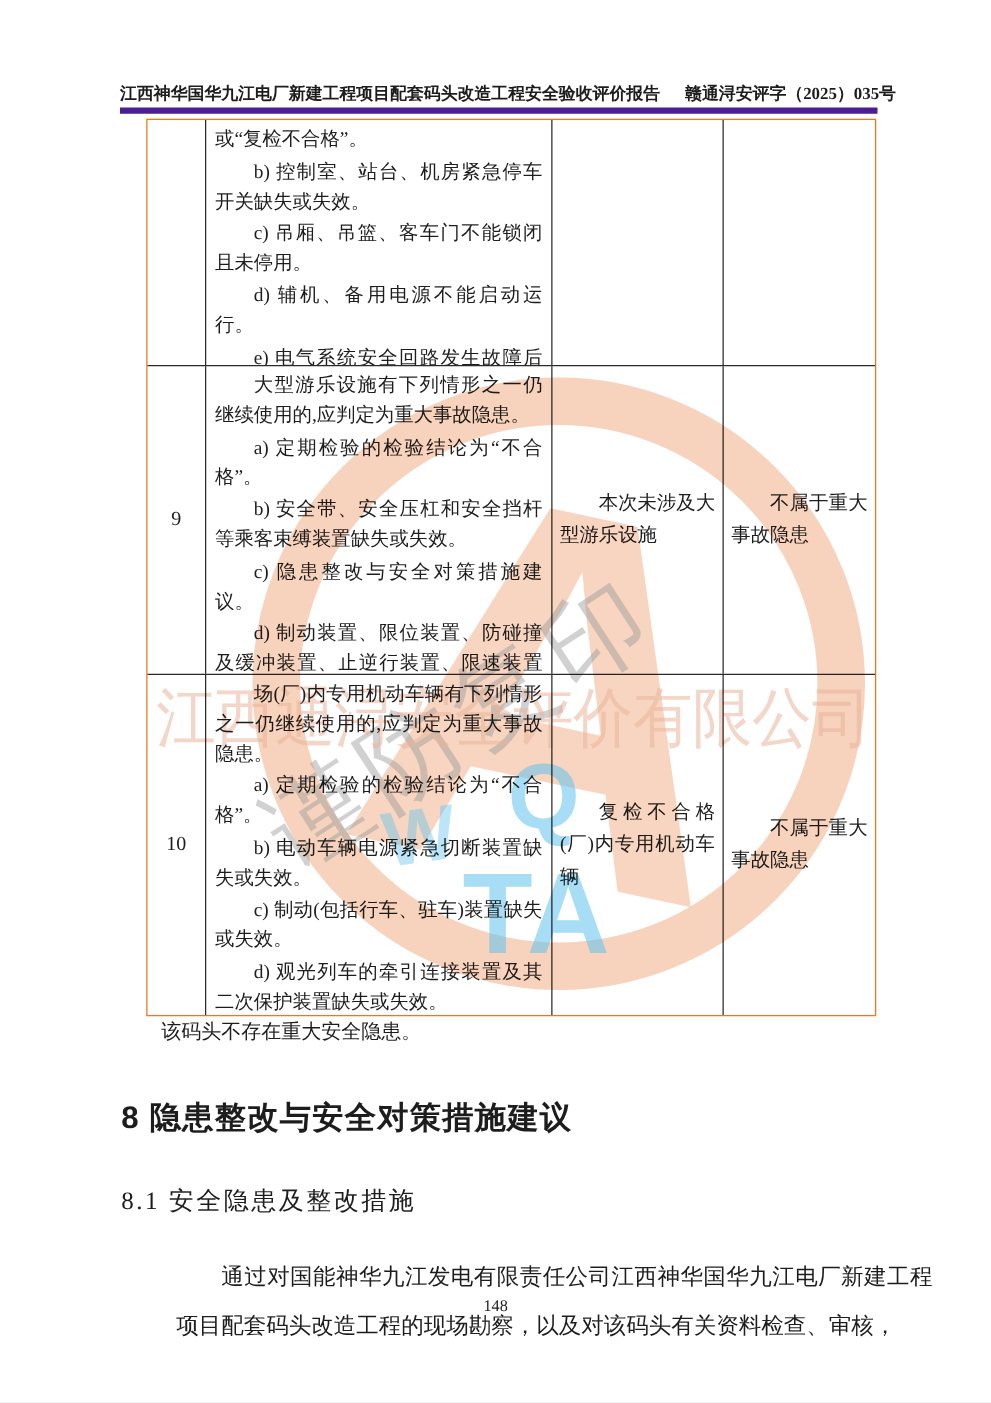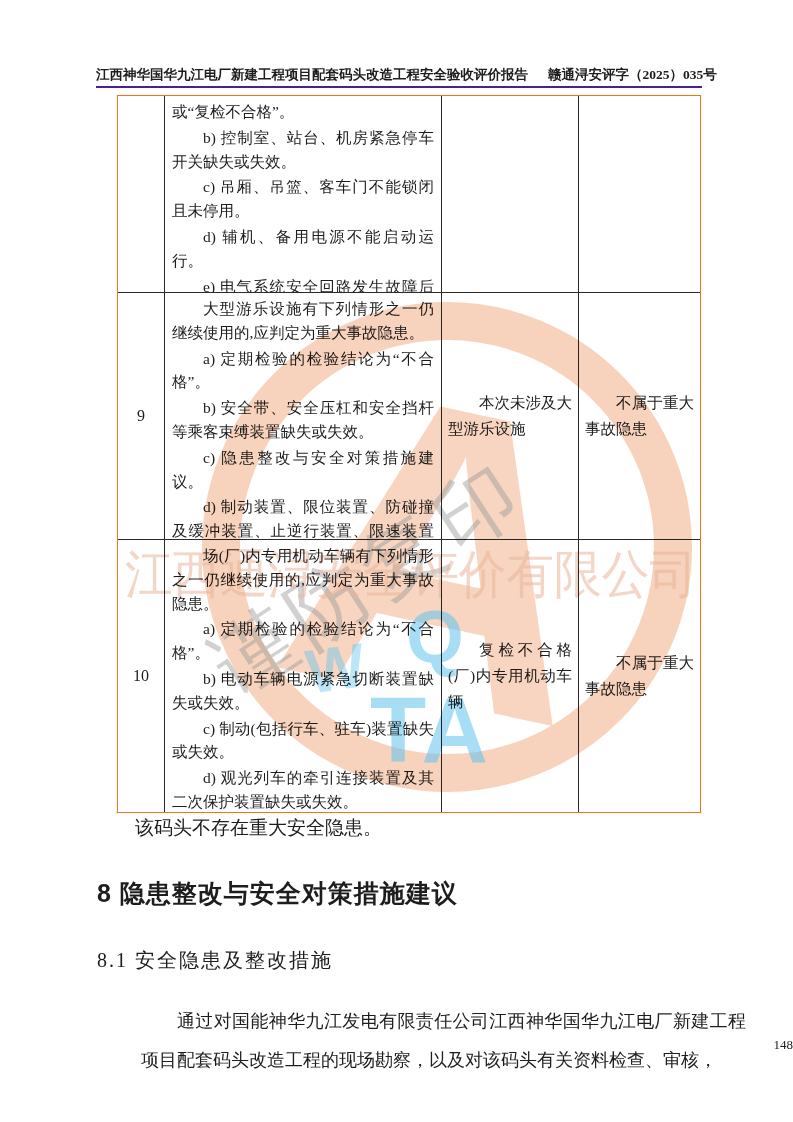--- a/index.html
+++ b/index.html
@@ -2,21 +2,21 @@
 <html><head>
 <meta charset="utf-8">
 <style>
   html,body{margin:0;padding:0;background:#e8e8e8;}
   .page{position:relative;width:793px;height:1122px;background:#ffffff;margin:0 auto;
         font-family:"Liberation Serif","DejaVu Serif",serif;color:#1d1d1d;overflow:hidden;}
 
   
   .header{position:absolute;left:96px;top:54px;width:606px;height:30px;
           display:flex;justify-content:space-between;align-items:flex-end;
-          border-bottom:2px solid #4c1d95;padding-bottom:2px;
+          border-bottom:5px solid #4c1d95;padding-bottom:2px;
           font-weight:bold;font-size:13.5px;white-space:nowrap;}
   .header .hl{letter-spacing:0px;}
   .header .hr{margin-left:20px;}
 
   
   .table{position:absolute;left:117px;top:95px;width:582px;border:1px solid #f97316;}
   .trow{display:grid;grid-template-columns:46px 277px 137px 122px;}
   .trow.r0{height:196px;}
   .trow.r1{height:246px;}
   .trow.r2{height:272px;}
@@ -28,29 +28,29 @@
   .cell.content p{margin:0 0 2px 0;}
   .cell.content p.intro{text-indent:2em;}
   .cell.content p.item{text-indent:2em;}
   .cell.content p.cont{text-indent:0;}
   .cell.side{display:flex;flex-direction:column;justify-content:center;
              padding:0 6px;font-size:15.5px;line-height:26px;text-align:justify;}
   .cell.side p{margin:0;text-indent:2em;}
 
   
   .after-table{position:absolute;left:97px;top:815px;width:604px;
-               font-size:19px;text-indent:2em;}
+               font-size:16px;text-indent:2em;}
   .heading{position:absolute;left:97px;top:877px;
            font-family:"Liberation Sans","DejaVu Sans",sans-serif;
            font-weight:bold;font-size:25px;letter-spacing:1px;}
   .subheading{position:absolute;left:97px;top:947px;
               font-weight:normal;font-size:20px;letter-spacing:2px;}
   .body-para{position:absolute;left:97px;top:1002px;width:605px;
              font-size:18px;line-height:39px;text-align:justify;text-indent:2em;margin-left:44px;}
-  .page-number{position:absolute;left:0;right:0;top:1037px;text-align:right;font-size:13px;}
+  .page-number{position:absolute;left:0;right:0;top:1037px;text-align:center;font-size:13px;}
 
   
   .watermark{position:absolute;left:0;top:0;width:793px;height:1122px;
              pointer-events:none;mix-blend-mode:multiply;}
   .wm-sans{font-family:"Liberation Sans","DejaVu Sans",sans-serif;}
   .wm-serif{font-family:"Liberation Serif","DejaVu Serif",serif;}
 </style>
 </head>
 <body>
 

